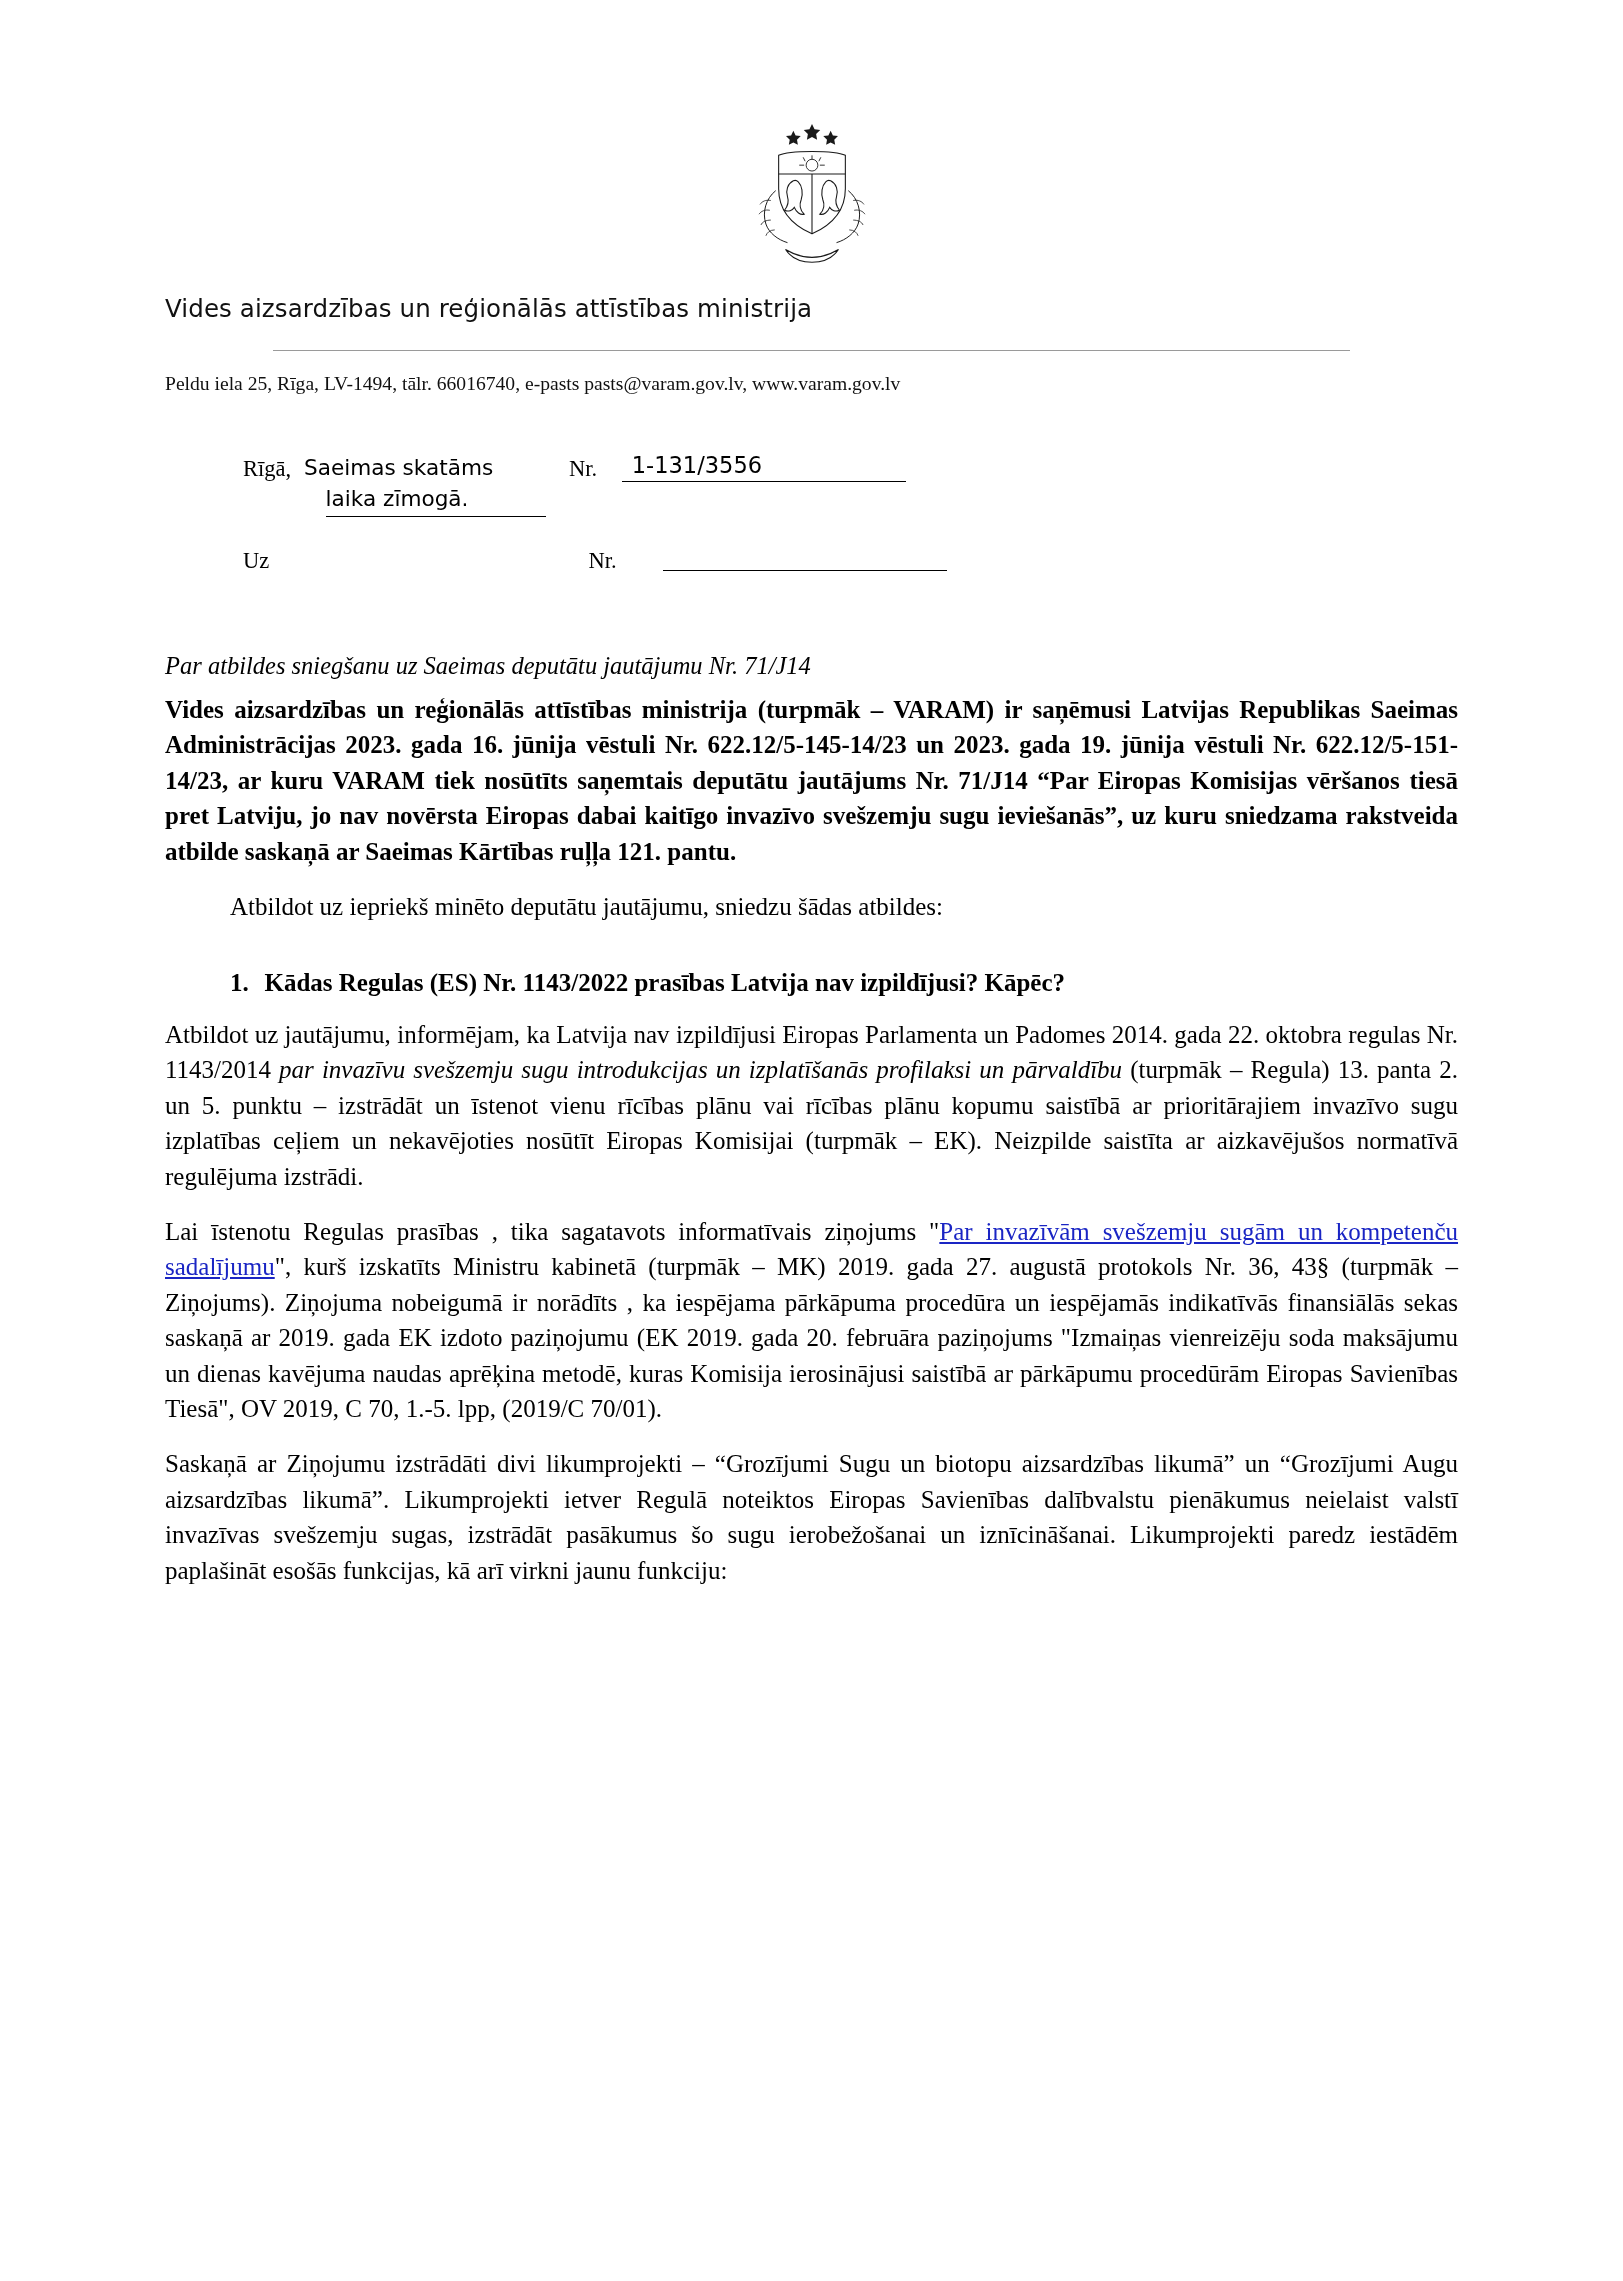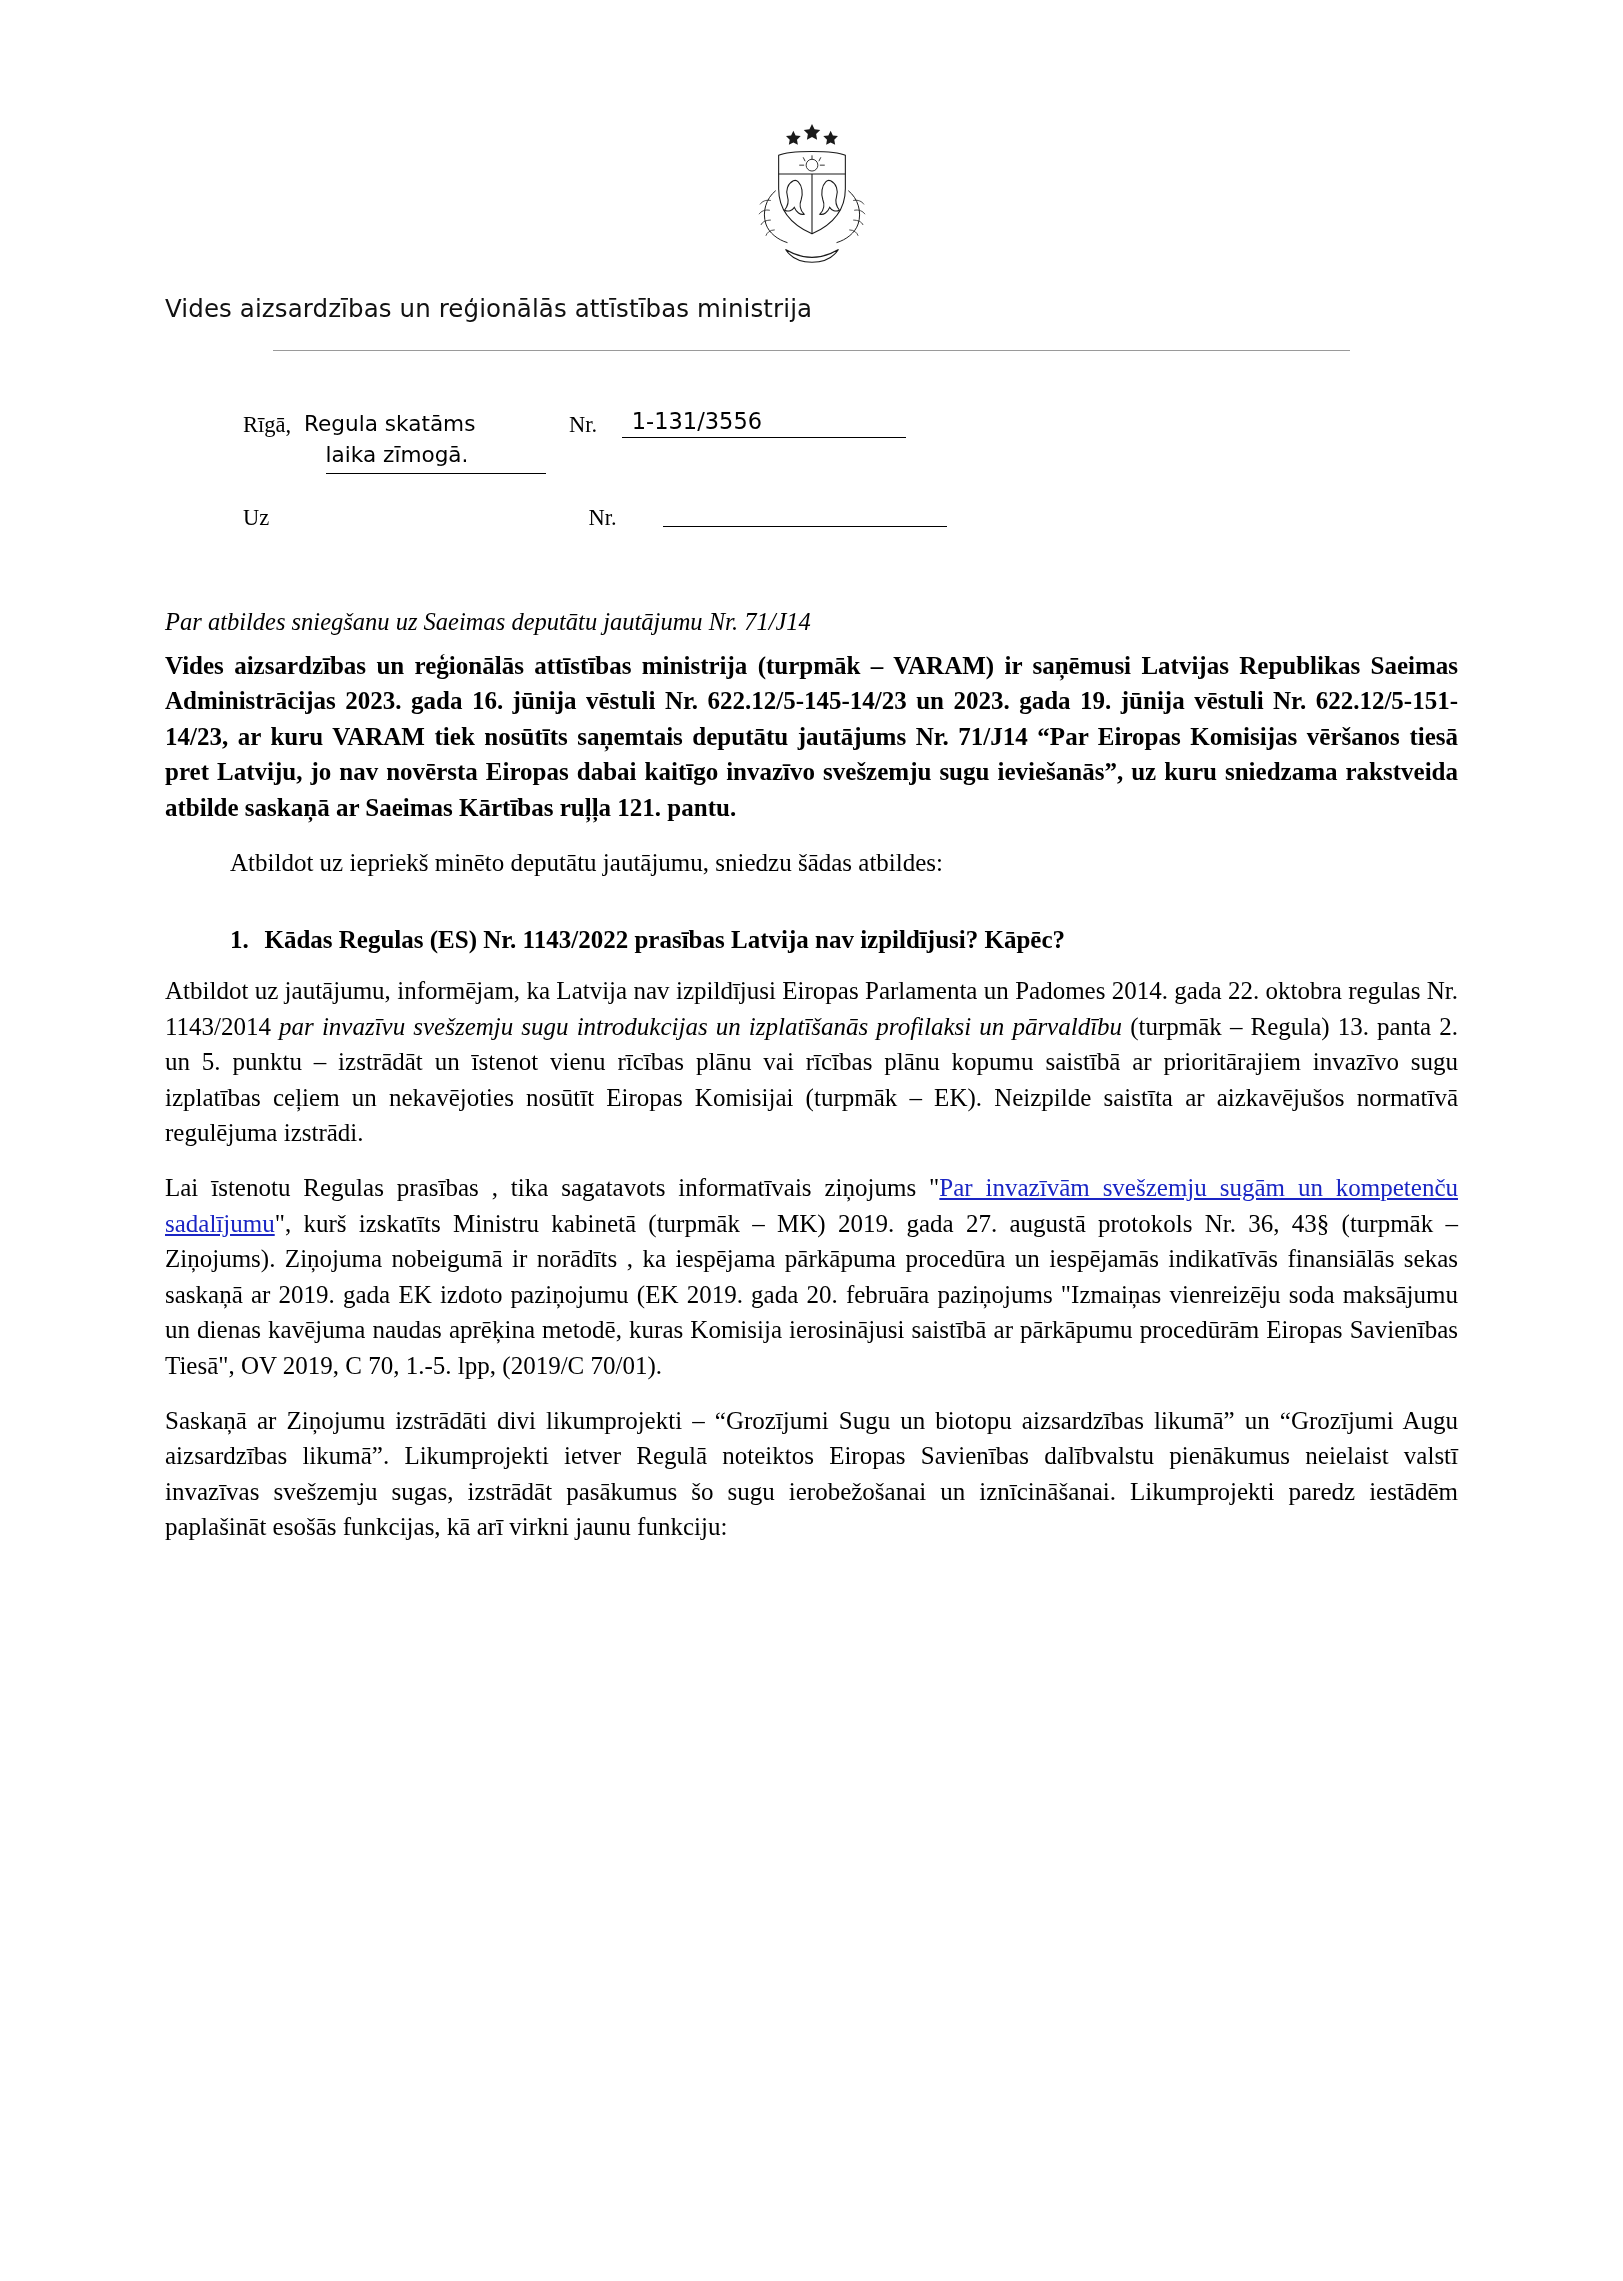--- a/index.html
+++ b/index.html
@@ -188,27 +188,28 @@
         <g stroke-width="0.8">
           <path d="M63 84 c-5 -1 -9 1 -11 4 M62 94 c-5 -1 -9 1 -11 4 M63 104 c-5 0 -9 2 -10 5 M67 114 c-5 0 -8 3 -9 6"></path>
           <path d="M147 84 c5 -1 9 1 11 4 M148 94 c5 -1 9 1 11 4 M147 104 c5 0 9 2 10 5 M143 114 c5 0 8 3 9 6"></path>
         </g>
 
         <path d="M78 134 c10 6 18 8 27 8 c9 0 17 -2 27 -8 c-6 9 -16 13 -27 13 c-11 0 -21 -4 -27 -13z" fill="#ffffff"></path>
       </g>
     </svg>
     <div class="ministry-name">Vides aizsardzības un reģionālās attīstības ministrija</div>
     <hr class="rule">
+    <div class="contact-line">Peldu iela 25, Rīga, LV-1494, tālr. 66016740, e-pasts pasts@varam.gov.lv, www.varam.gov.lv</div>
   </div>
 
   <div class="ref-block">
     <div class="ref-row">
       <span class="ref-label">Rīgā,</span>
       <span class="ref-value-sans">
-        <span>Regula skatāms</span>
+        <span>Saeimas skatāms</span>
         <span class="l2">laika zīmogā.</span>
         <span class="ref-underline"></span>
       </span>
       <span class="ref-nr-label">Nr.</span>
       <span class="ref-nr-value">1-131/3556</span>
     </div>
     <div class="ref-row second">
       <span class="ref-label">Uz</span>
       <span class="ref-value-sans">
         <span class="ref-blank"></span>

